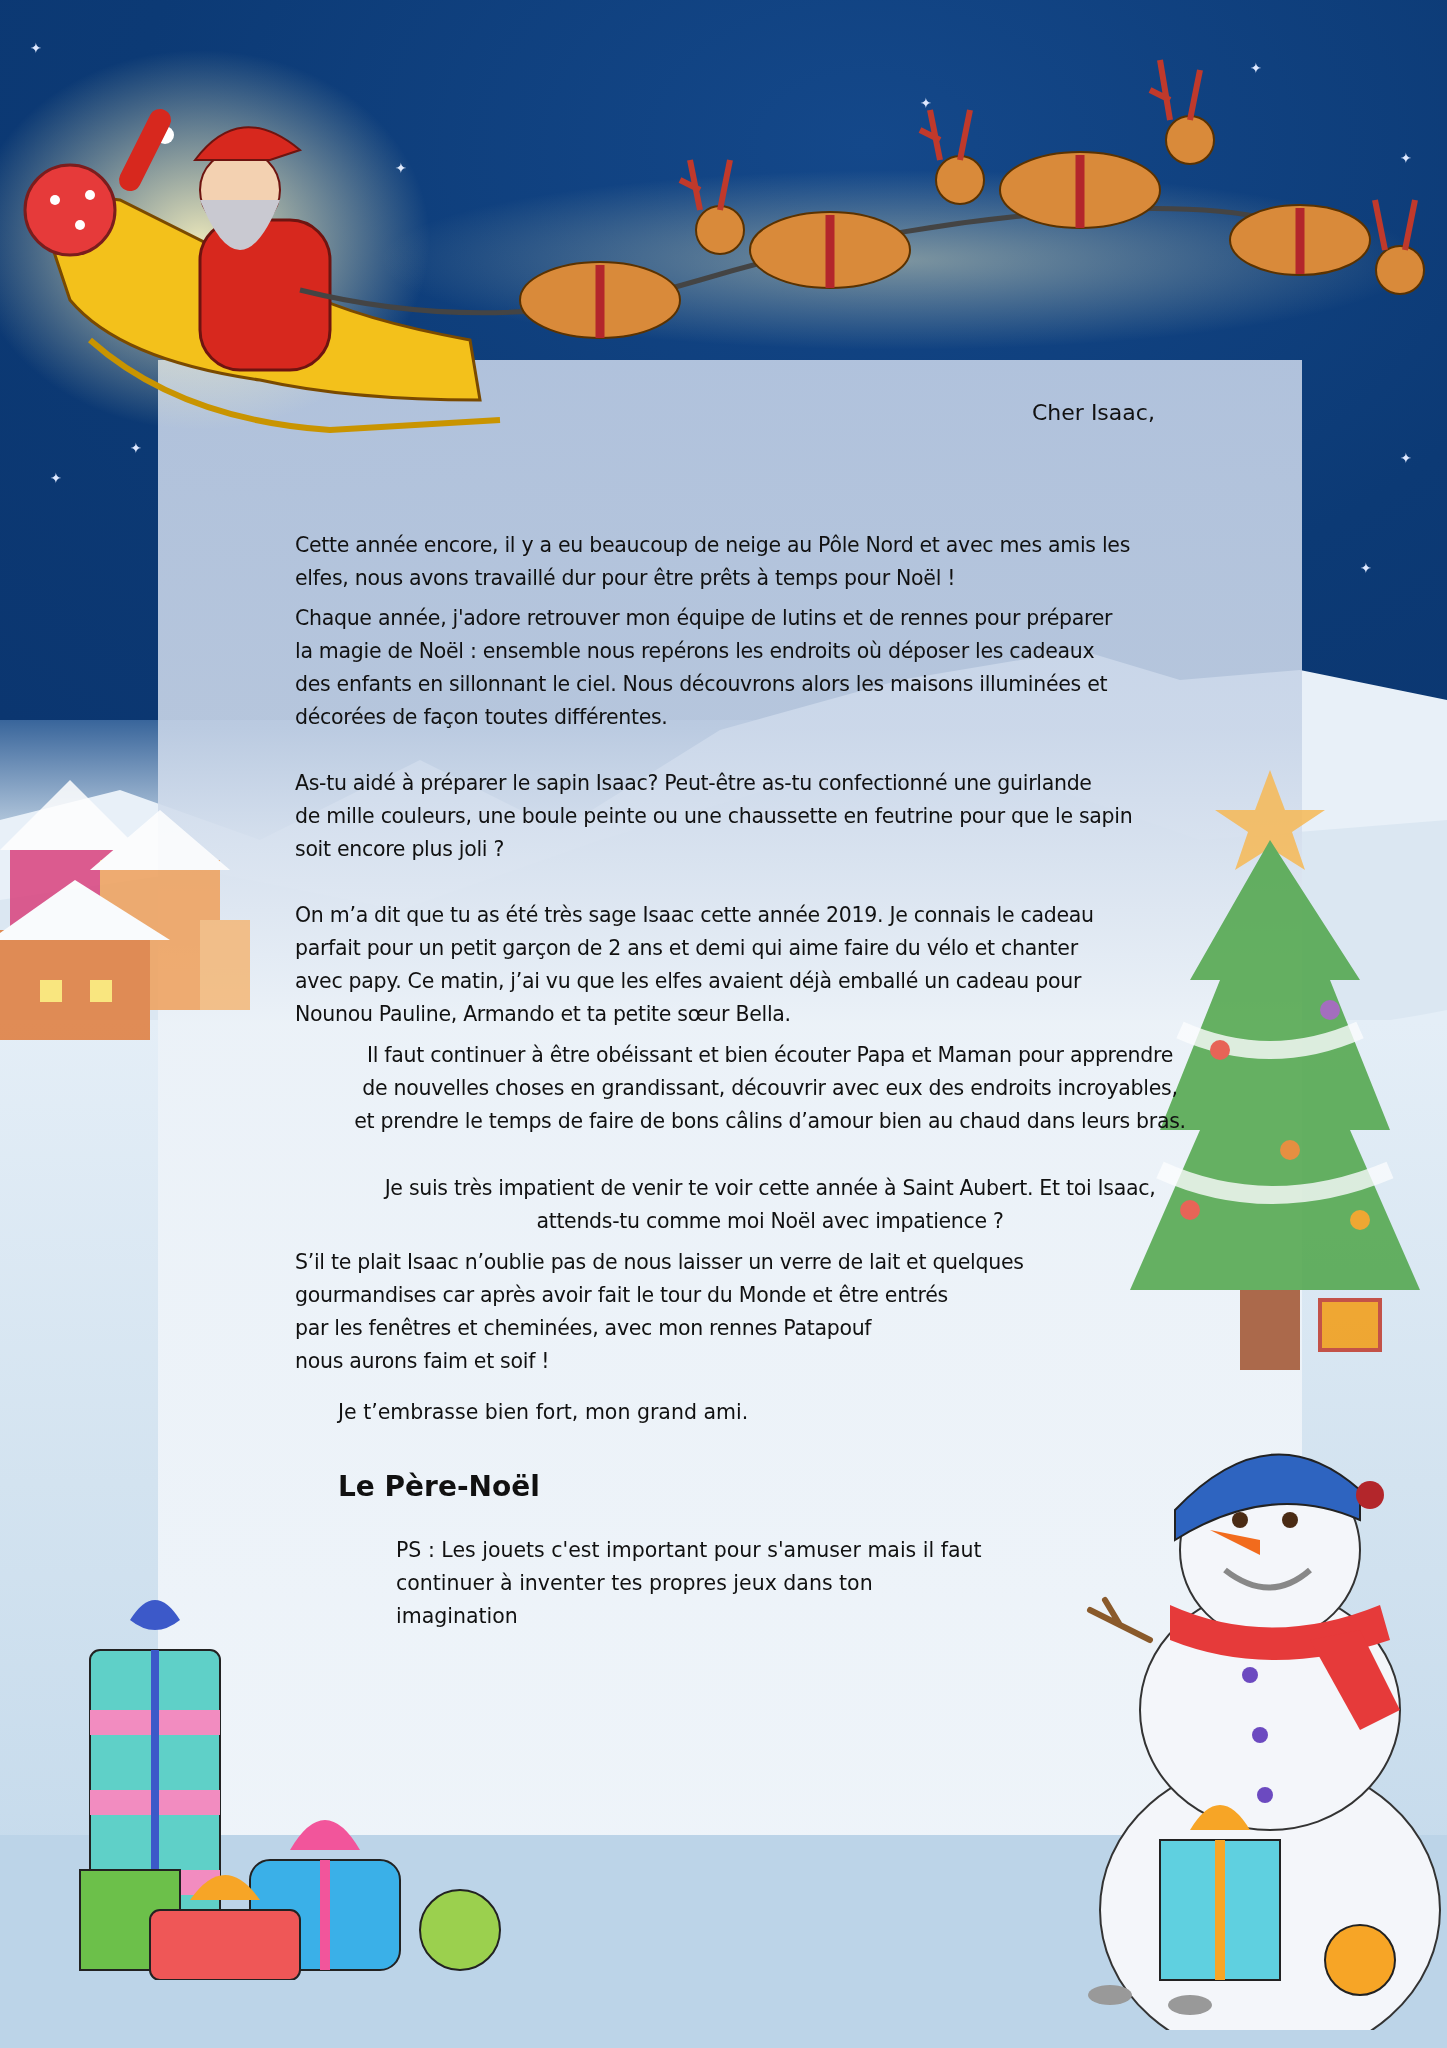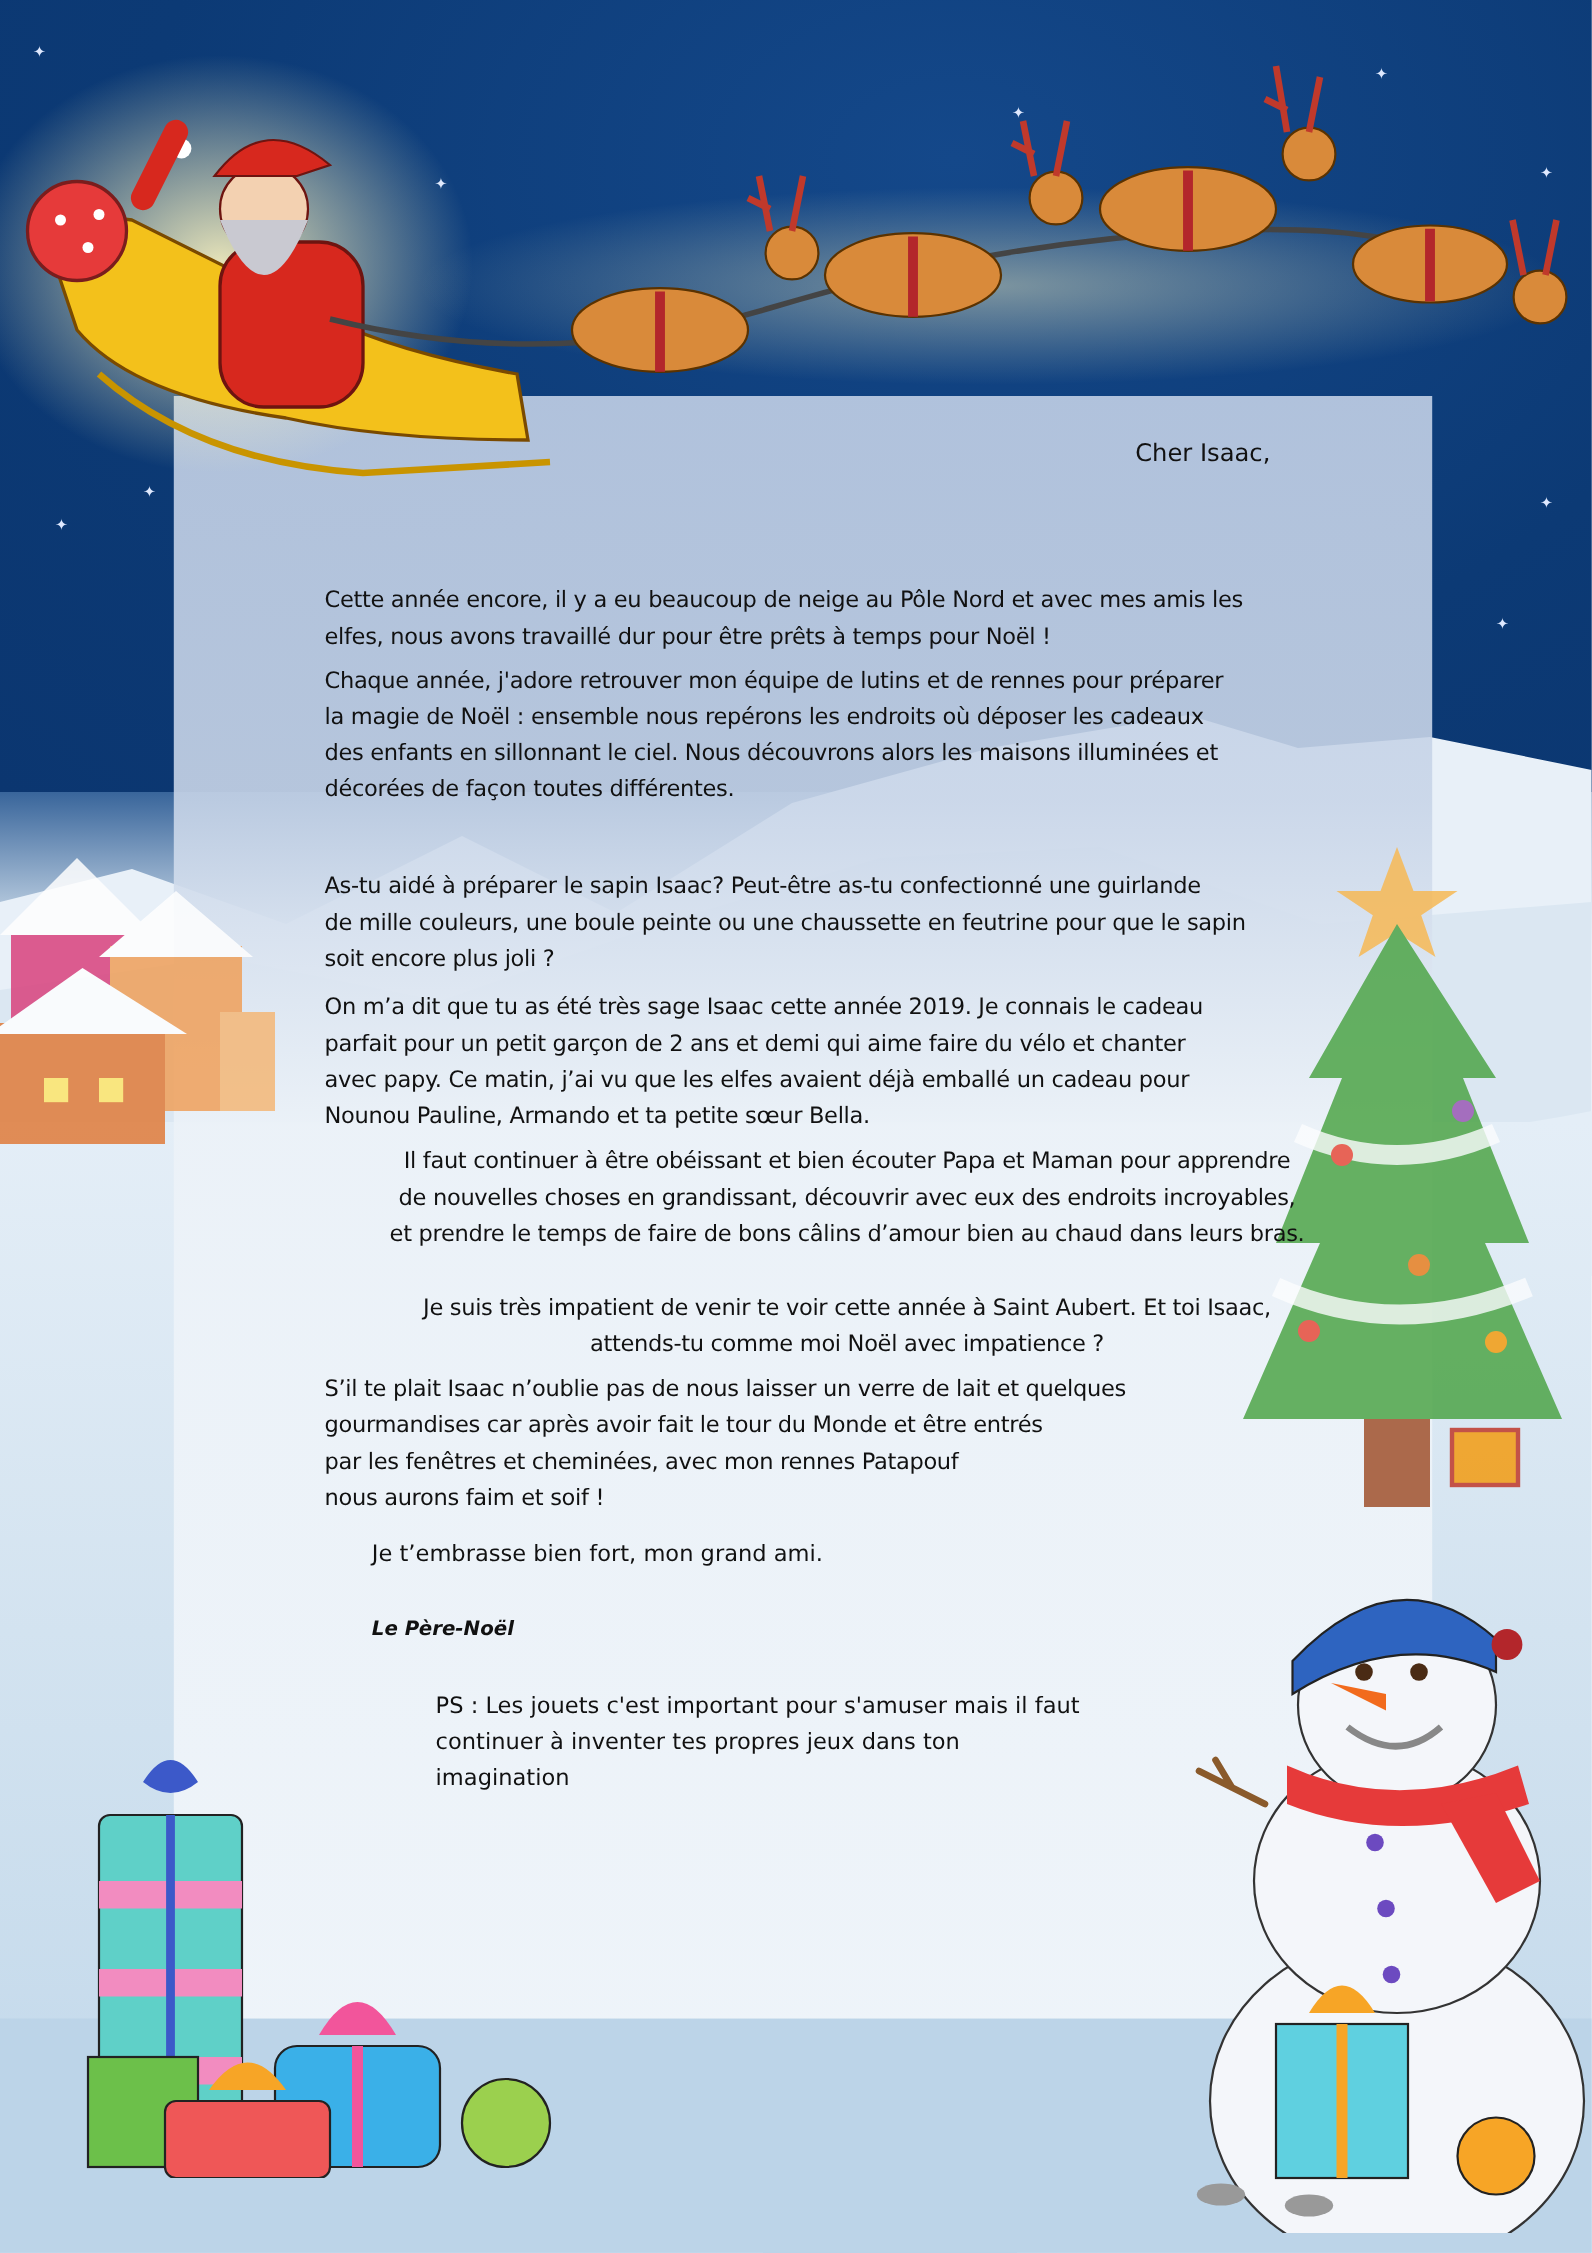--- a/index.html
+++ b/index.html
@@ -8,21 +8,21 @@
   .sky { position: absolute; left: 0; top: 0; width: 1447px; height: 720px; background: radial-gradient(ellipse at 60% 20%, #14488a 0%, #0c3a75 60%, #0b3670 100%); }
   .stars { position: absolute; inset: 0; }
   .star { position: absolute; color: #dfe9ff; font-size: 14px; }
   .mountains { position: absolute; left: 0; top: 640px; width: 1447px; height: 520px; }
   .snowfield { position: absolute; left: 0; top: 1020px; width: 1447px; height: 1028px; background: linear-gradient(180deg, #e4eef7 0%, #d3e3f0 45%, #c0d7ea 100%); }
   .ground { position: absolute; left: 0; top: 1835px; width: 1447px; height: 213px; background: #bcd4e8; }
   .panel { position: absolute; left: 158px; top: 360px; width: 1144px; height: 1475px; background: linear-gradient(180deg, rgba(190,205,228,0.92) 0%, rgba(200,213,232,0.9) 25%, rgba(236,242,248,0.92) 45%, rgba(240,245,250,0.95) 100%); }
   .greeting { position: absolute; left: 1032px; top: 400px; font-size: 22px; color: #111; font-family: "DejaVu Sans", sans-serif; }
   .para { position: absolute; left: 283px; margin: 12px; white-space: pre-line; width: 950px; font-size: 20.5px; line-height: 33px; color: #111; letter-spacing: -0.3px; }
   .closing { position: absolute; left: 338px; font-size: 20.5px; color: #111; }
-  .signature { position: absolute; left: 338px; font-size: 18px; font-weight: bold; color: #111; font-style: italic; }
+  .signature { position: absolute; left: 338px; font-size: 28px; font-weight: bold; color: #111; }
   .ps { position: absolute; left: 396px; width: 680px; font-size: 20.5px; line-height: 33px; color: #111; white-space: pre-line; }
   .illus { position: absolute; }
 </style>
 </head>
 <body>
 
 <div class="scene">
   <div class="sky"></div>
 
   <div class="stars">
@@ -165,21 +165,21 @@
   </svg>
 
   <div class="greeting">Cher Isaac,</div>
 
   <p class="para" style="top:517px;"> Cette année encore, il y a eu beaucoup de neige au Pôle Nord et avec mes amis les
 elfes, nous avons travaillé dur pour être prêts à temps pour Noël !</p>
   <p class="para" style="top:590px;">Chaque année, j'adore retrouver mon équipe de lutins et de rennes pour préparer
 la magie de Noël : ensemble nous repérons les endroits où déposer les cadeaux
 des enfants en sillonnant le ciel. Nous découvrons alors les maisons illuminées et
 décorées de façon toutes différentes.</p>
-  <p class="para" style="top:777px;"> As-tu aidé à préparer le sapin Isaac? Peut-être as-tu confectionné une guirlande
+  <p class="para" style="top:755px;"> As-tu aidé à préparer le sapin Isaac? Peut-être as-tu confectionné une guirlande
 de mille couleurs, une boule peinte ou une chaussette en feutrine pour que le sapin
 soit encore plus joli ?</p>
   <p class="para" style="top:887px;"> On m’a dit que tu as été très sage Isaac cette année 2019. Je connais le cadeau
 parfait pour un petit garçon de 2 ans et demi qui aime faire du vélo et chanter
 avec papy. Ce matin, j’ai vu que les elfes avaient déjà emballé un cadeau pour
 Nounou Pauline, Armando  et ta petite sœur Bella.</p>
   <p class="para" style="top:1027px;text-align:center;">Il faut continuer à être obéissant et bien écouter Papa et Maman pour apprendre
 de nouvelles choses en grandissant, découvrir avec eux des endroits incroyables,
 et prendre le temps de faire de bons câlins d’amour bien au chaud dans leurs bras.</p>
   <p class="para" style="top:1160px;text-align:center;"> Je suis très impatient de venir te voir cette année à Saint Aubert. Et toi Isaac,

